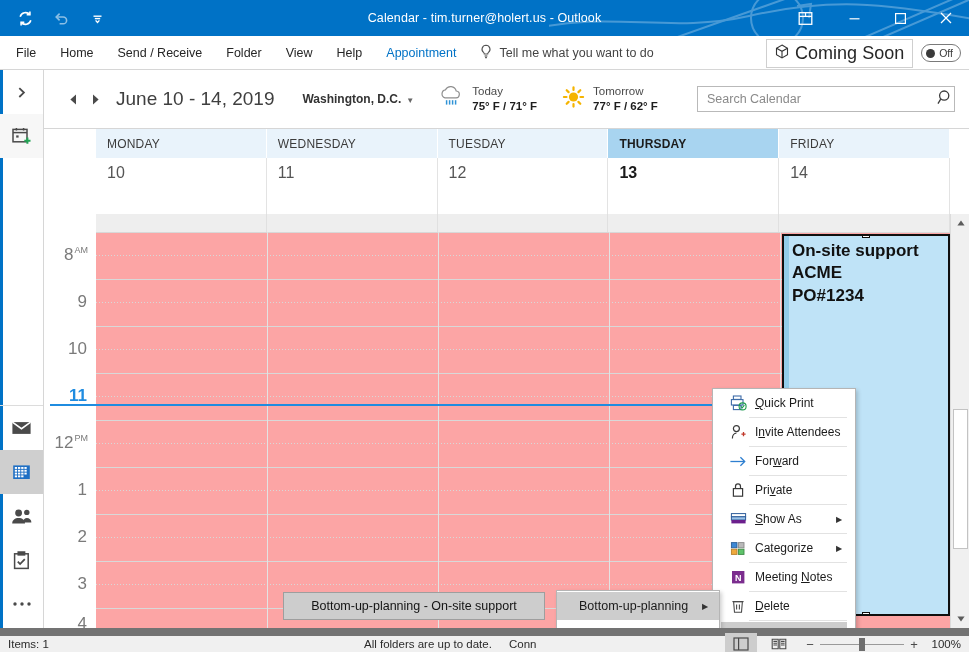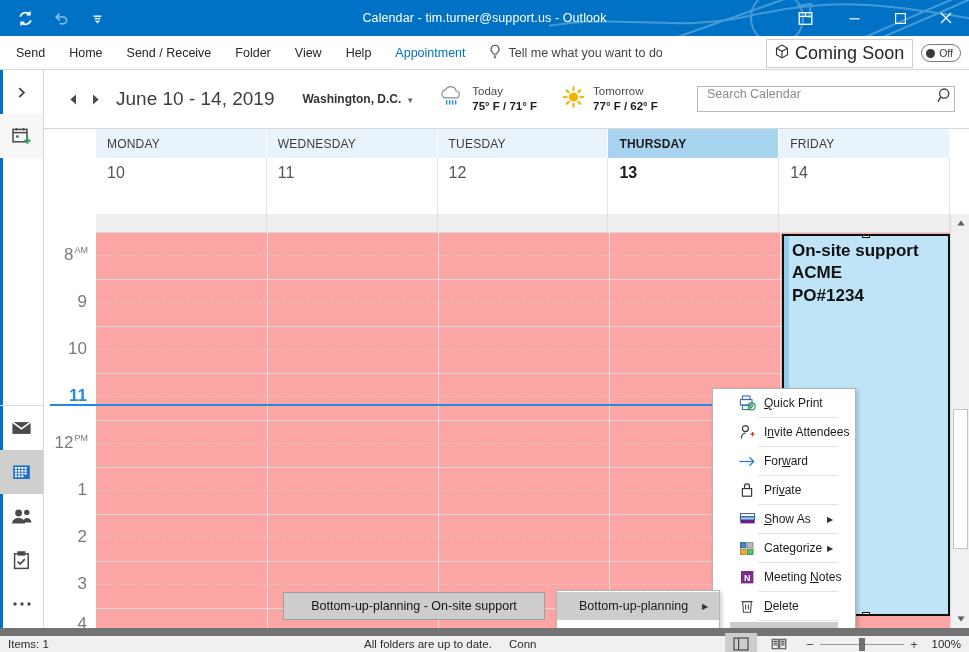--- a/index.html
+++ b/index.html
@@ -103,21 +103,21 @@
     font-size: 12px; font-weight: bold; color: #333;
   }
   .loc .caret { font-size: 8px; font-weight: normal; color: #666; }
   .wx { display: flex; align-items: center; gap: 7px; margin-left: 24px; }
   .wx-lines { line-height: 1.28; }
   .wx-day { font-size: 11.5px; color: #4a4a4a; }
   .wx-temp { font-size: 11.5px; font-weight: bold; color: #1d1d1d; }
   .searchbox {
     position: absolute; right: 14px; top: 16px; width: 258px; height: 26px;
     border: 1px solid #b9b9b9; background: #fff;
-    display: flex; align-items: flex-start; padding: 0 0 0 9px;
+    display: flex; align-items: center; padding: 0 0 0 9px;
   }
   .searchbox input {
     flex: 1; border: 0; outline: 0; font-size: 12.5px; color: #6e6e6e;
     font-family: "Liberation Sans", sans-serif; background: transparent;
   }
   .searchbox input::placeholder { color: #8a8a8a; }
 
   
   .dayhdr {
     position: absolute; left: 44px; top: 128px; width: 925px; height: 30px;
@@ -208,21 +208,21 @@
   .vs-arrow.up { top: 0; } .vs-arrow.down { bottom: 0; }
   .vs-thumb {
     position: absolute; left: 2px; top: 195px; width: 15px; height: 140px;
     background: #ffffff; border: 1px solid #c3c3c3;
   }
 
   
   .ctxmenu {
     position: absolute; left: 712px; top: 388px; width: 144px;
     background: #ffffff; border: 1px solid #b5b5b5;
-    box-shadow: 2px 2px 4px rgba(0,0,0,.18); padding: 1px 17px;
+    box-shadow: 2px 2px 4px rgba(0,0,0,.18); padding: 1px 8px;
   }
   .ctx-item {
     height: 26px; display: flex; align-items: center;
     font-size: 12px; color: #1b1b1b; padding-left: 4px;
   }
   .ctx-item.sel { background: #cdcdcd; }
   .ctx-ico {
     width: 26px; height: 22px; display: flex; align-items: center; justify-content: center;
     flex: none;
   }
@@ -306,21 +306,21 @@
       </div>
       <div class="qat-btn">
         <svg width="13" height="13" viewBox="0 0 13 13" fill="none" stroke="#ffffff" stroke-width="1.4">
           <path d="M2.5 4.2h8"></path>
             <path d="M3.8 6.6h5.4"></path>
             <path d="M4.6 8.4l1.9 2.1 1.9-2.1"></path>
         </svg>
       </div>
     </div>
 
-    <div class="title-text">Calendar - tim.turner@support.us - Outlook</div>
+    <div class="title-text">Calendar - tim.turner@holert.us - Outlook</div>
 
     <div class="wincontrols">
       <div class="wc ribbonopt">
         <svg width="15" height="15" viewBox="0 0 15 15" fill="none" stroke="#ffffff" stroke-width="1.3">
           <rect x="1.2" y="1.7" width="12.6" height="11.6"></rect>
             <path d="M1.2 5.4h12.6"></path>
             <path d="M7.5 5.4v-3.7"></path>
         </svg>
       </div>
       <div class="wc">
@@ -335,21 +335,21 @@
       </div>
       <div class="wc">
         <svg width="14" height="14" viewBox="0 0 14 14" stroke="#ffffff" stroke-width="1.3">
             <path d="M2 2l10 10M12 2L2 12"></path>
           </svg>
       </div>
     </div>
   </div>
 
   <div class="ribbon">
-    <div class="rtab">Send</div>
+    <div class="rtab">File</div>
     <div class="rtab">Home</div>
     <div class="rtab">Send / Receive</div>
     <div class="rtab">Folder</div>
     <div class="rtab">View</div>
     <div class="rtab">Help</div>
     <div class="rtab active">Appointment</div>
 
     <div class="tellme">
       <span>
         <svg width="14" height="15" viewBox="0 0 14 15" fill="none" stroke="#555" stroke-width="1.15">

